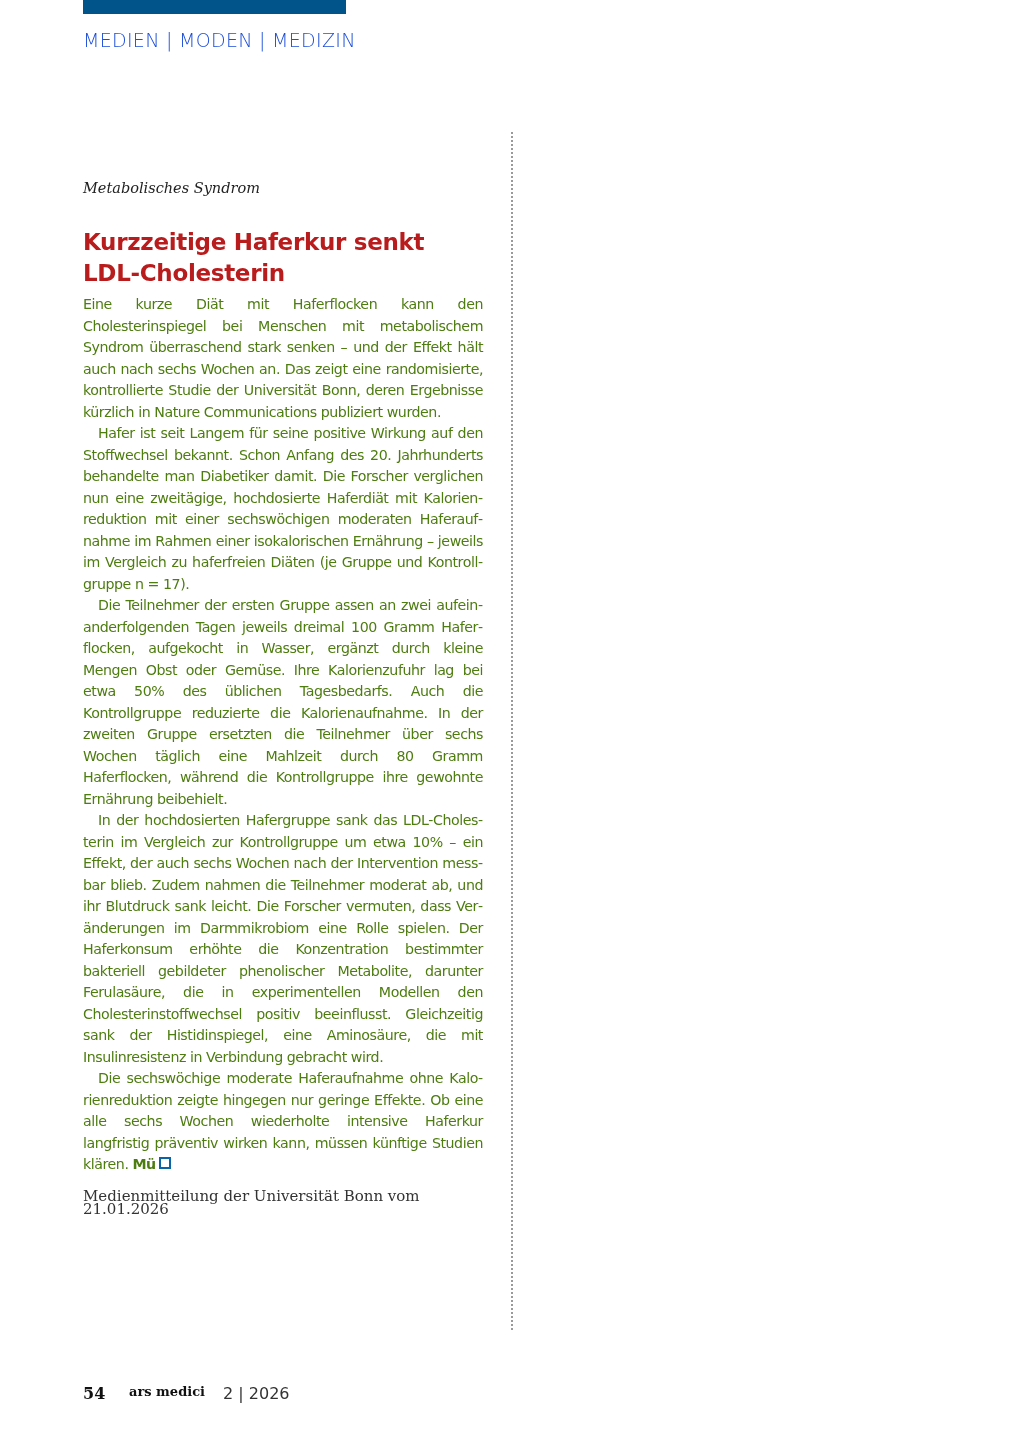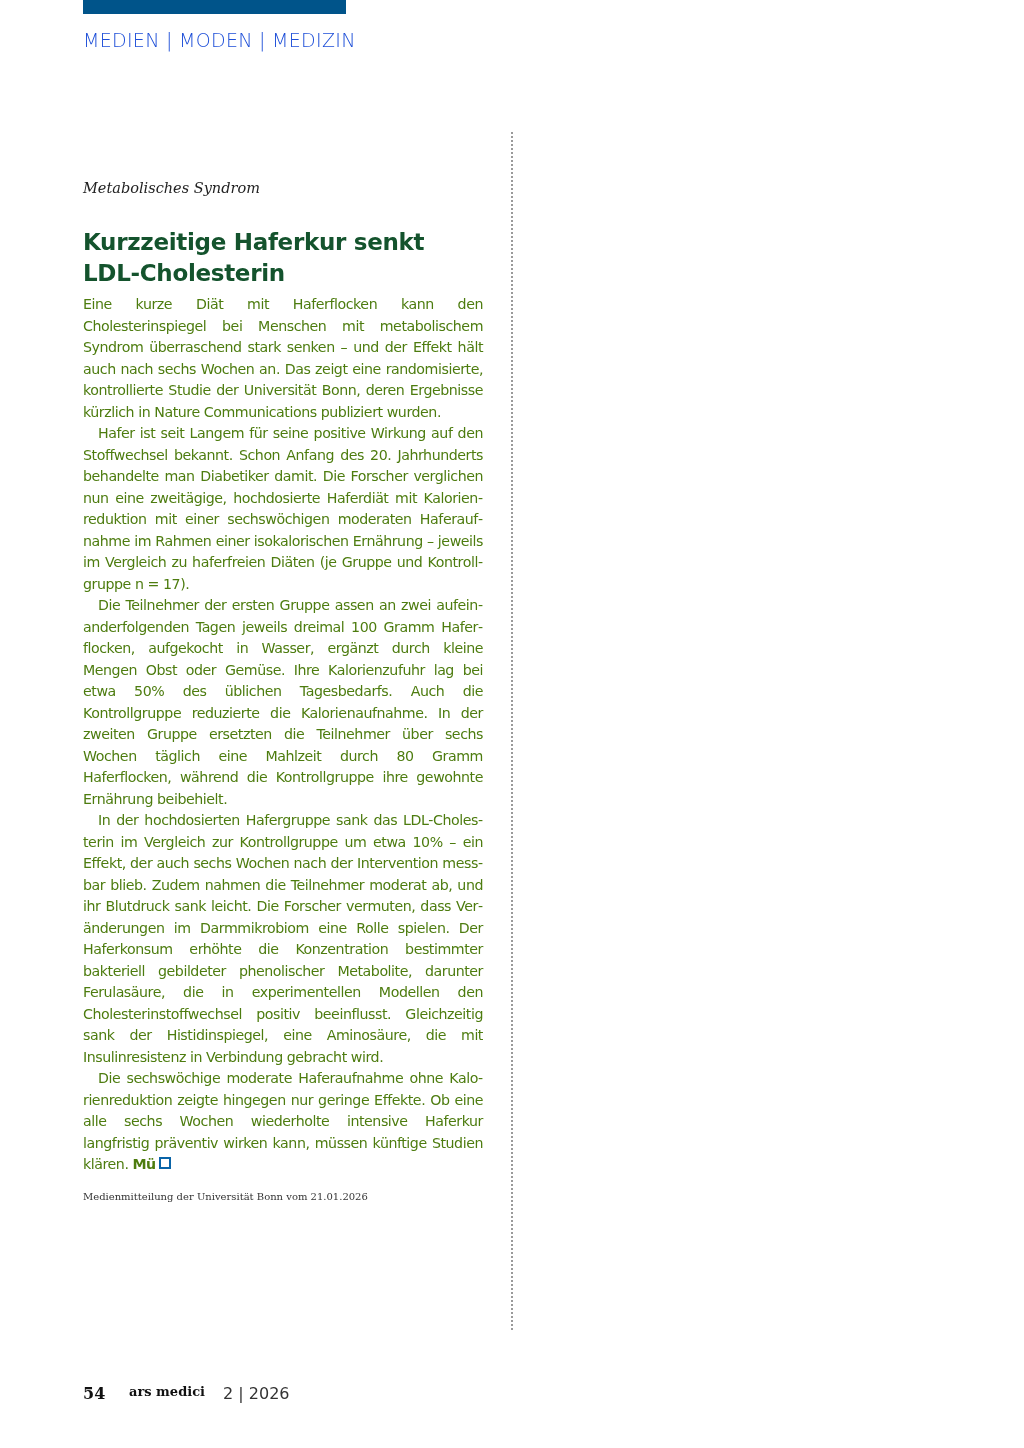--- a/index.html
+++ b/index.html
@@ -2,26 +2,26 @@
 <html><head>
   <meta charset="utf-8">
   <style>
     html, body { margin: 0; padding: 0; background: #ffffff; }
     body { width: 1024px; height: 1448px; position: relative; overflow: hidden; color: #1a1a1a; }
     .topbar { position: absolute; left: 83px; top: 0; width: 263px; height: 14px; background: #00548a; }
     .section { position: absolute; left: 83px; top: 29px; font-family: "DejaVu Sans", sans-serif; font-size: 19px; letter-spacing: 0.3px; color: #1d4ed8; font-weight: 300; }
     .col-divider { position: absolute; left: 511px; top: 132px; height: 1198px; width: 0; border-left: 2px dotted #9a9a9a; }
     .article { position: absolute; left: 83px; top: 177px; width: 400px; }
     .kicker { font-family: "DejaVu Serif", serif; font-style: italic; font-size: 14.5px; color: #222; margin: 0 0 28px 0; line-height: 22px; }
-    .headline { font-family: "DejaVu Sans", sans-serif; font-weight: bold; font-size: 23px; line-height: 31px; margin: 0 0 5px 0; color: #14532d; letter-spacing: -0.3px; }
+    .headline { font-family: "DejaVu Sans", sans-serif; font-weight: bold; font-size: 23px; line-height: 31px; margin: 0 0 5px 0; color: #b91c1c; letter-spacing: -0.3px; }
     .body p { font-family: "DejaVu Sans", sans-serif; font-size: 14.2px; line-height: 21.5px; margin: 0; text-align: justify; hyphens: manual; letter-spacing: -0.45px; color: #4d7c0f; }
     .body p.indent { text-indent: 15px; }
     .signoff { font-weight: bold; margin-left: 4px; }
     .endmark { display: inline-block; width: 8px; height: 8px; border: 2px solid #0a64a8; margin-left: 3px; vertical-align: 0px; }
-    .notes { margin-top: 14px; font-family: "DejaVu Serif", serif; font-size: 10px; line-height: 13.8px; color: #333; }
+    .notes { margin-top: 14px; font-family: "DejaVu Serif", serif; font-size: 15px; line-height: 13.8px; color: #333; }
     .notes p { margin: 0 0 14px 0; }
     .footer { position: absolute; left: 83px; top: 1384px; display: flex; align-items: flex-start; font-family: "DejaVu Serif", serif; }
     .pagenum { font-weight: bold; font-size: 16px; color: #111; width: 46px; }
     .mag { font-weight: bold; font-size: 13px; color: #111; margin-right: 18px; }
     .issue { font-family: "DejaVu Sans", sans-serif; font-size: 16px; color: #333; }
   </style>
 </head>
 <body>
 
 <div class="topbar"></div>

